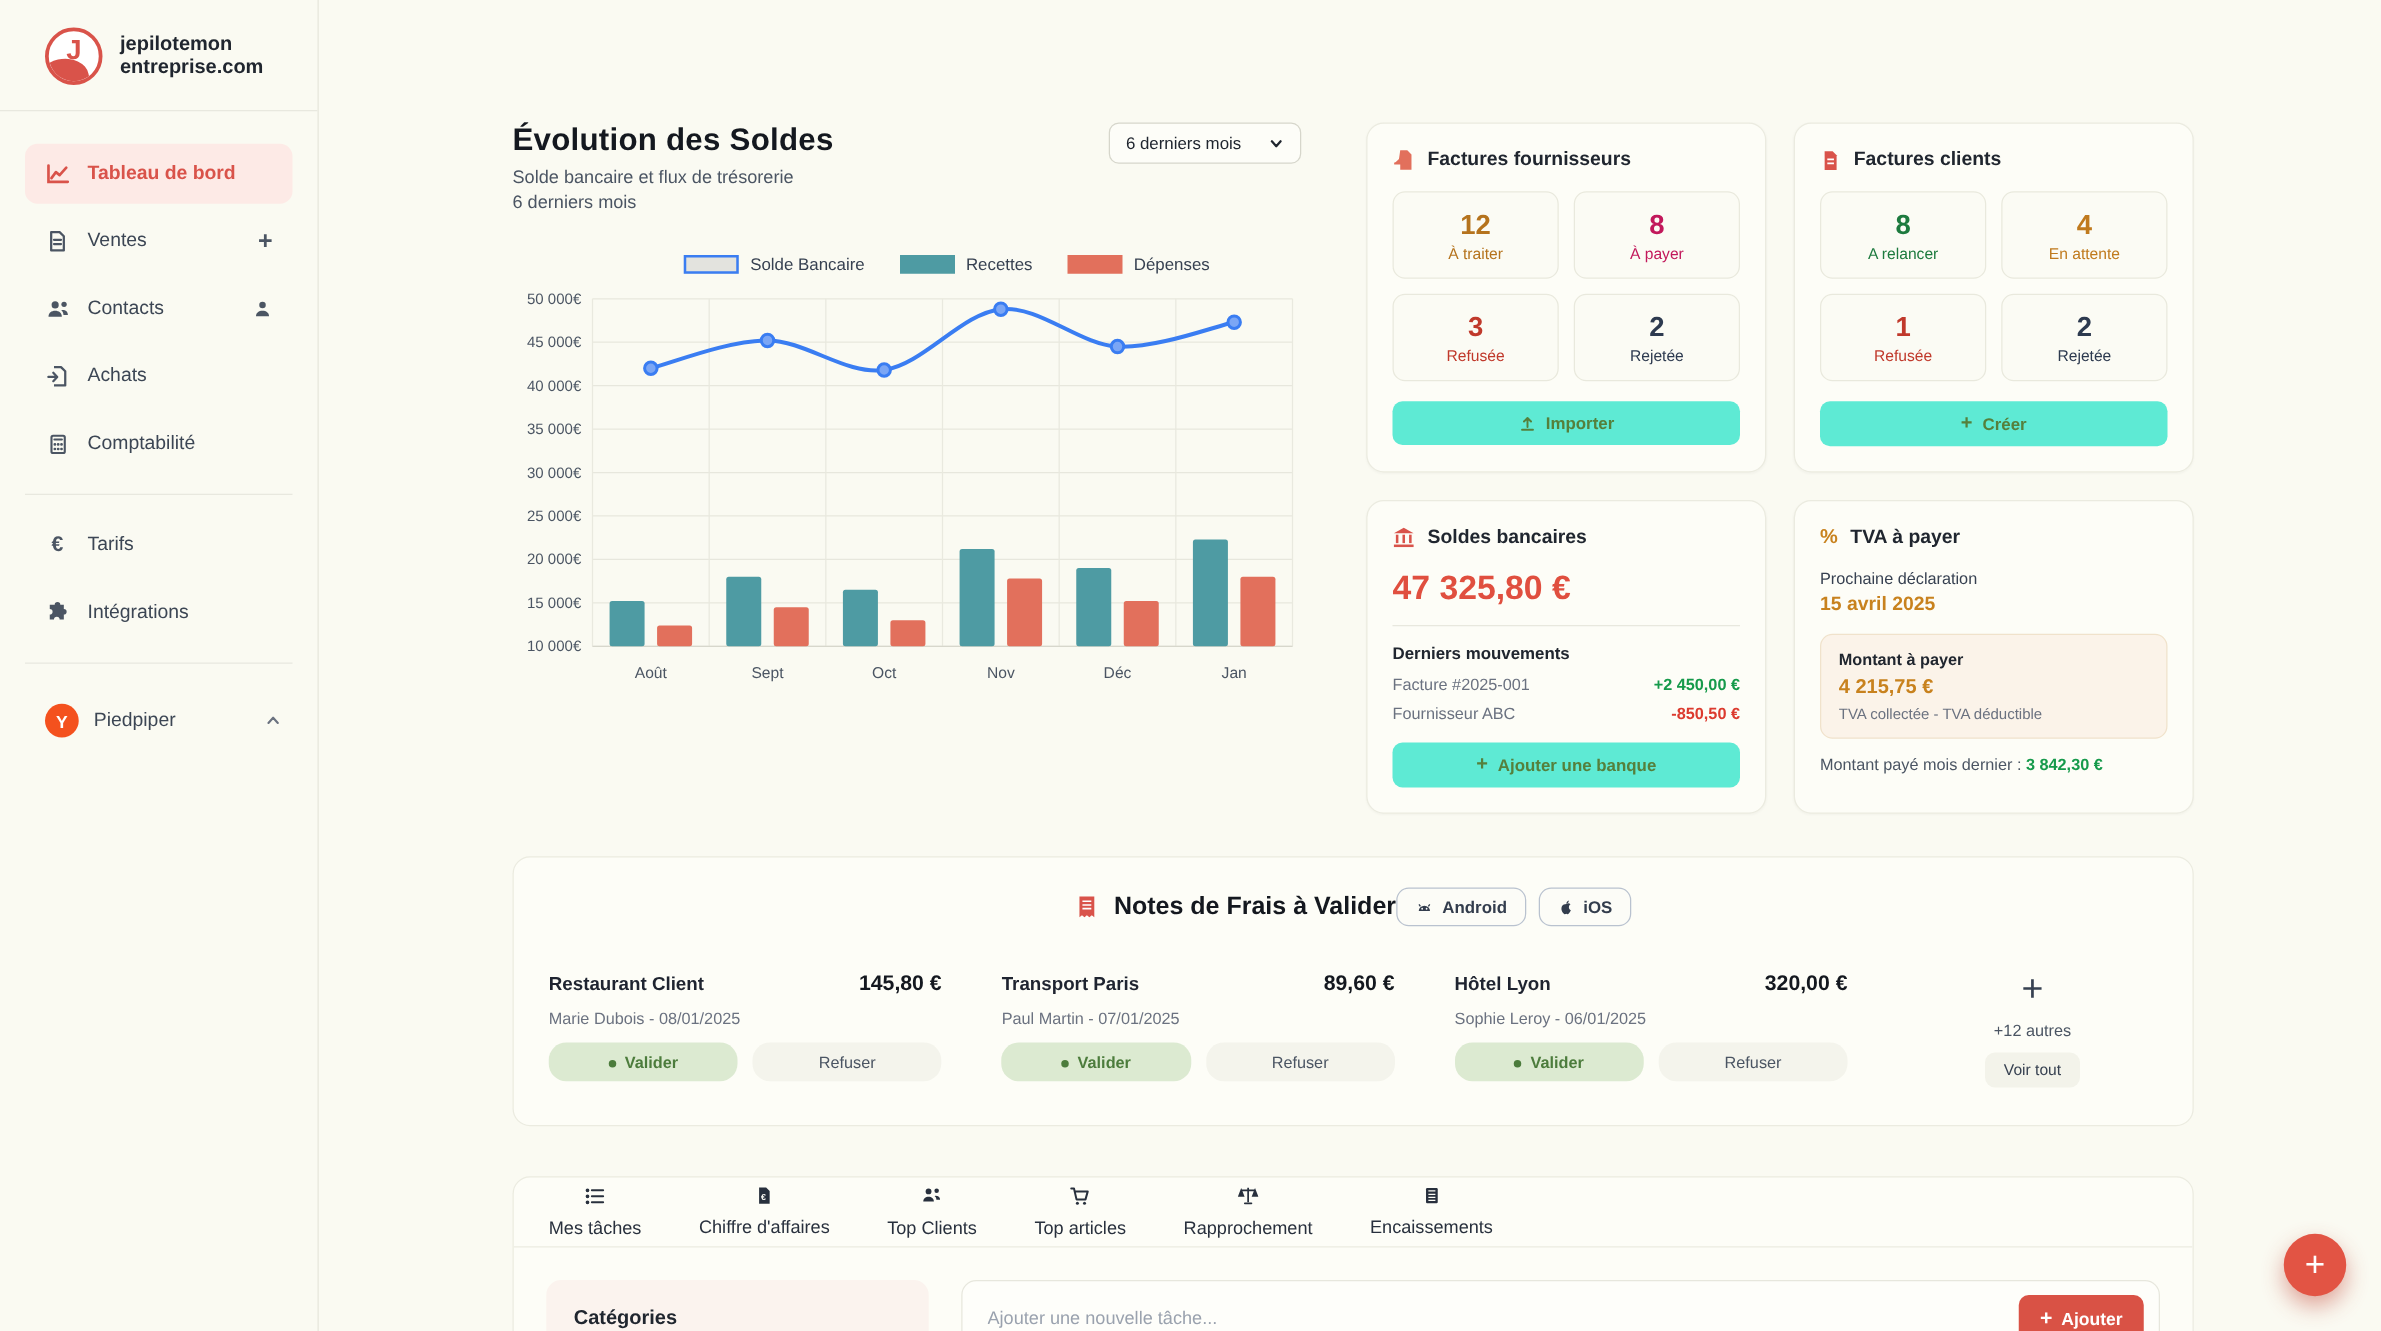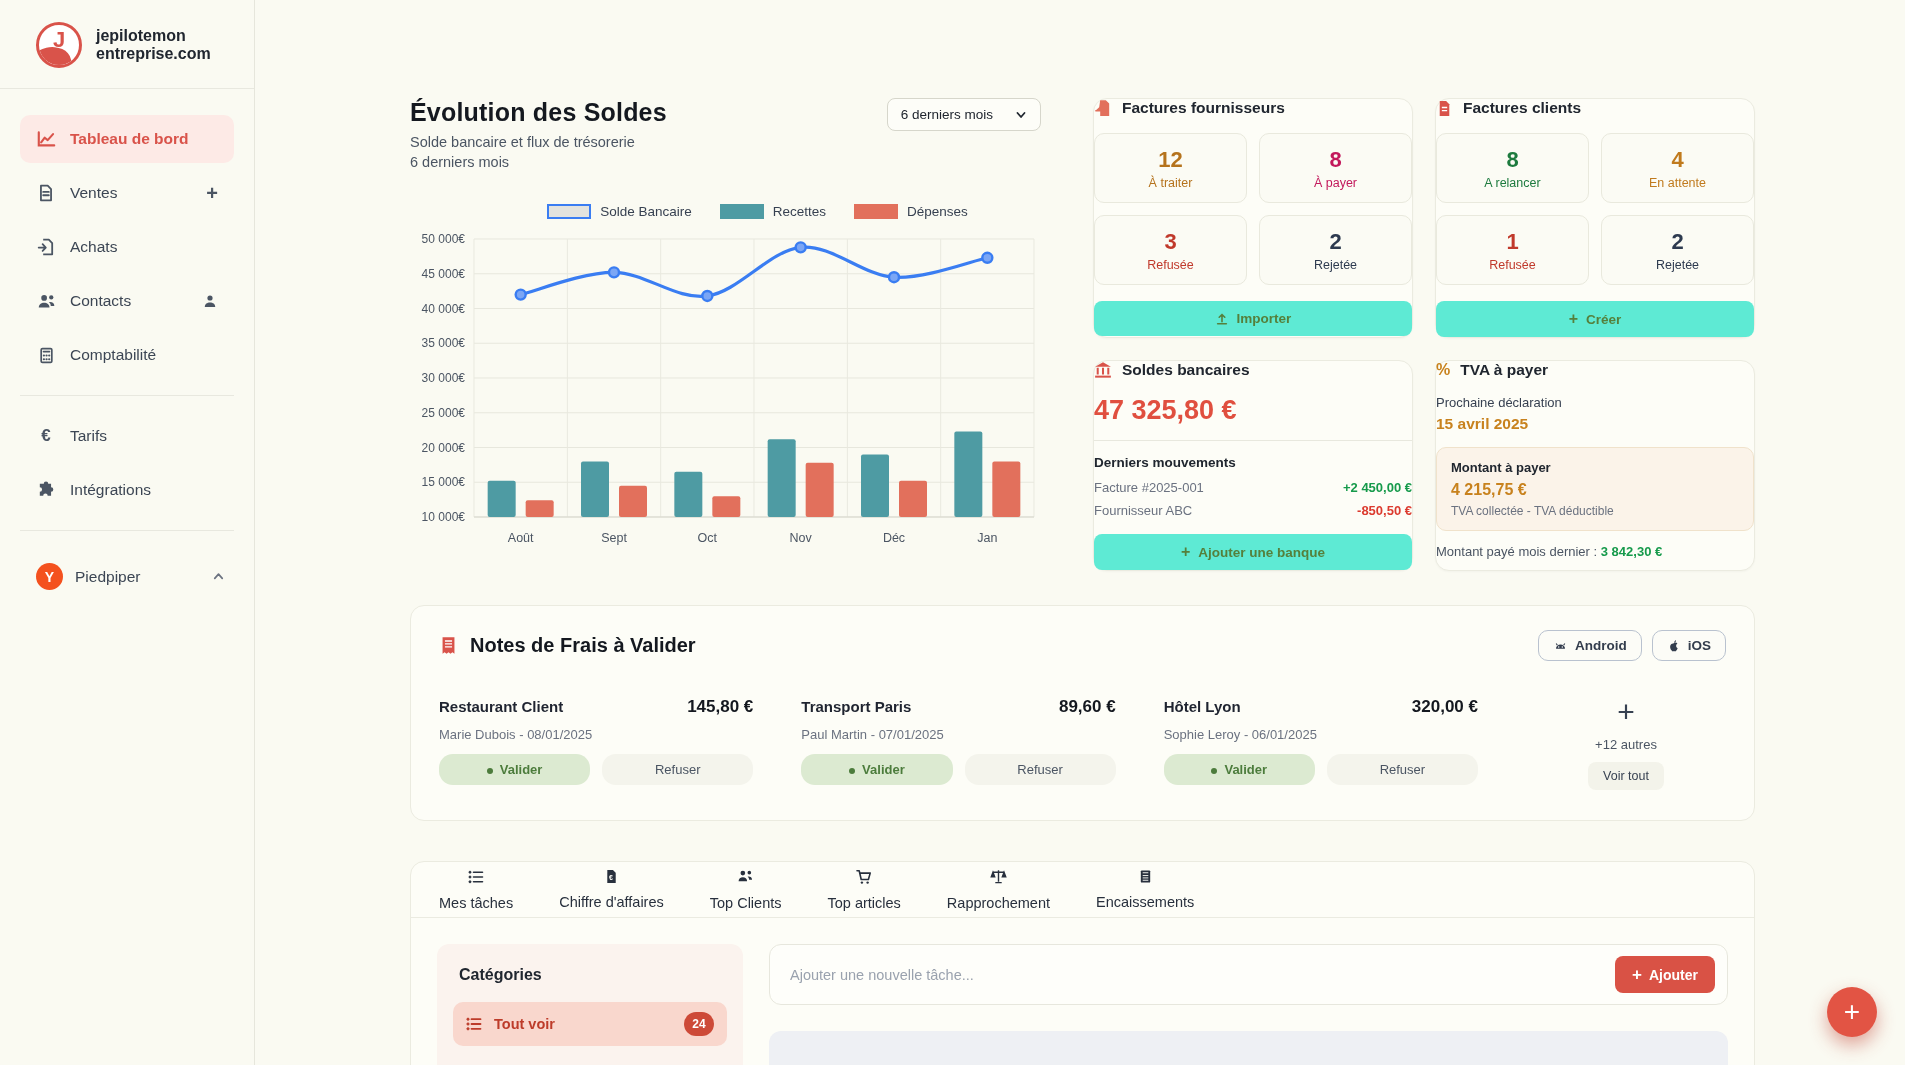--- a/index.html
+++ b/index.html
@@ -35,21 +35,21 @@
   .chart-title { font-size:25px; font-weight:bold; color:#14181f; letter-spacing:.2px; }
   .chart-sub { font-size:14.5px; color:#4b5563; margin-top:7px; }
   .chart-sub2 { font-size:14.5px; color:#4b5563; margin-top:4px; }
   .select { display:flex; align-items:center; gap:22px; background:#fdfdf8; border:1px solid #d6d6cb; border-radius:8px; padding:8px 13px; font-size:13.5px; color:#20262f; cursor:pointer; }
   .legend { display:flex; justify-content:center; gap:28px; margin:34px 0 10px 64px; align-items:center; }
   .lg-item { display:flex; align-items:center; gap:9px; font-size:13.5px; color:#374151; }
   .lg-swatch { width:44px; height:15px; }
 
   
   .cards-grid { width:662px; flex:0 0 662px; display:grid; grid-template-columns:1fr 1fr; gap:22px; align-content:start; }
-  .card { background:#fdfdf7; border:1px solid #ebebe0; border-radius:14px; box-shadow:0 1px 2px rgba(0,0,0,.03); }
+  .card { background:#fdfdf7; border:1px solid #ebebe0; border-radius:14px; padding:20px; box-shadow:0 1px 2px rgba(0,0,0,.03); }
   .card-title { display:flex; align-items:center; gap:10px; font-size:15.5px; font-weight:bold; color:#20262f; margin-bottom:16px; }
   .stat-grid { display:grid; grid-template-columns:1fr 1fr; gap:12px; margin-bottom:16px; }
   .stat-tile { background:#fbfbf4; border:1px solid #e9e9dd; border-radius:10px; text-align:center; padding:13px 4px 12px; }
   .stat-value { font-size:22px; font-weight:bold; }
   .stat-label { font-size:12.5px; margin-top:3px; }
   .green-btn { width:100%; display:flex; align-items:center; justify-content:center; gap:8px; background:#5eead4; color:#55803c; border:none; border-radius:8px; padding:10px 0; font-size:13.5px; font-weight:bold; font-family:inherit; cursor:pointer; }
   .big-balance { font-size:27px; font-weight:bold; color:#e04f3f; margin:4px 0 14px; }
   .hr { border-top:1px solid #e8e8de; margin:2px 0 14px; }
   .mov-title { font-size:13.5px; font-weight:bold; color:#20262f; margin-bottom:10px; }
   .mov-row { display:flex; justify-content:space-between; font-size:13px; color:#6b7280; margin-bottom:8px; }
@@ -59,21 +59,21 @@
   .vat-date { font-size:15.5px; font-weight:bold; color:#c8821e; margin-bottom:14px; }
   .vat-box { background:#fbf3e9; border:1px solid #f0e2cb; border-radius:10px; padding:12px 14px; margin-bottom:13px; }
   .vat-box-title { font-size:13px; font-weight:bold; color:#20262f; margin-bottom:6px; }
   .vat-amount { font-size:16px; font-weight:bold; color:#c8821e; margin-bottom:5px; }
   .vat-note { font-size:12px; color:#6b7280; }
   .vat-last { font-size:13px; color:#4b5563; }
   .vat-last b { color:#169a4b; }
 
   
   .notes-card { background:#fdfdf7; border:1px solid #ebebe0; border-radius:14px; margin-top:34px; padding:24px 28px 30px; }
-  .notes-head { display:flex; justify-content:space-between; align-items:center; }
+  .notes-head { display:flex; justify-content:center; align-items:center; }
   .notes-title { display:flex; align-items:center; gap:12px; font-size:20px; font-weight:bold; color:#14181f; }
   .os-btns { display:flex; gap:10px; }
   .os-btn { display:flex; align-items:center; gap:7px; border:1.5px solid #b9c2cf; background:#fcfcf7; border-radius:10px; padding:7px 14px; font-size:13.5px; font-weight:bold; color:#333d4d; cursor:pointer; font-family:inherit; }
   .exp-grid { display:grid; grid-template-columns:1fr 1fr 1fr 200px; gap:48px; margin-top:36px; }
   .exp-top { display:flex; justify-content:space-between; align-items:baseline; }
   .exp-name { font-size:15px; font-weight:bold; color:#1f2430; }
   .exp-amount { font-size:17px; font-weight:bold; color:#14181f; }
   .exp-meta { font-size:13px; color:#6b7280; margin-top:10px; }
   .exp-actions { display:flex; gap:12px; margin-top:12px; }
   .pill { flex:1; text-align:center; border-radius:14px; padding:8px 0; font-size:13px; cursor:pointer; border:none; font-family:inherit; }
@@ -140,43 +140,43 @@
           <svg class="ic" width="18" height="18" viewBox="0 0 16 16" fill="none" stroke="currentColor" stroke-width="1.6">
               <path d="M3.5 1.5 h6 l3 3 v10 h-9 z" stroke-linejoin="round"></path>
               <path d="M5.5 7 h5 M5.5 10 h5" stroke-linecap="round"></path>
             </svg>
         </span>
         <span>Ventes</span>
         <span class="nav-trail plus-glyph">+</span>
       </div>
       <div class="nav-item">
         <span class="nicon">
-          <svg class="ic" width="18" height="18" viewBox="0 0 16 16" fill="none" stroke="currentColor" stroke-width="1.6">
-              <path d="M5.5 1.5 h5 l3 3 v10 h-8" stroke-linejoin="round"></path>
-              <path d="M1.5 8.5 h6 M5 5.5 l2.8 3 L5 11.5" stroke-linecap="round" stroke-linejoin="round"></path>
-            </svg>
-        </span>
-        <span>Achats</span>
-      </div>
-      <div class="nav-item">
-        <span class="nicon">
           <svg class="ic" width="19" height="19" viewBox="0 0 16 16" fill="currentColor">
               <circle cx="6" cy="5" r="2.4"></circle>
               <path d="M1.5 13 c0-2.6 2-4 4.5-4 s4.5 1.4 4.5 4 z"></path>
               <circle cx="12" cy="4.6" r="1.8"></circle>
               <path d="M11 8.4 c2.2 0 3.6 1.2 3.6 3.4 l-3 0 c0-1.4-.6-2.6-1.6-3.2 z"></path>
             </svg>
         </span>
         <span>Contacts</span>
         <span class="nav-trail">
           <svg class="ic" width="16" height="16" viewBox="0 0 16 16" fill="currentColor">
               <circle cx="8" cy="5" r="2.6"></circle>
               <path d="M2.8 14 c0-2.9 2.3-4.4 5.2-4.4 s5.2 1.5 5.2 4.4 z"></path>
             </svg>
         </span>
+      </div>
+      <div class="nav-item">
+        <span class="nicon">
+          <svg class="ic" width="18" height="18" viewBox="0 0 16 16" fill="none" stroke="currentColor" stroke-width="1.6">
+              <path d="M5.5 1.5 h5 l3 3 v10 h-8" stroke-linejoin="round"></path>
+              <path d="M1.5 8.5 h6 M5 5.5 l2.8 3 L5 11.5" stroke-linecap="round" stroke-linejoin="round"></path>
+            </svg>
+        </span>
+        <span>Achats</span>
       </div>
       <div class="nav-item">
         <span class="nicon">
           <svg class="ic" width="17" height="17" viewBox="0 0 16 16" fill="none" stroke="currentColor" stroke-width="1.6">
               <rect x="3" y="1.5" width="10" height="13" rx="1.2"></rect>
               <path d="M5.2 4.3 h5.6" stroke-linecap="round"></path>
               <path d="M5.5 8 h.1 M8 8 h.1 M10.5 8 h.1 M5.5 11.5 h.1 M8 11.5 h.1 M10.5 11.5 h.1" stroke-width="2" stroke-linecap="round"></path>
             </svg>
         </span>
         <span>Comptabilité</span>

